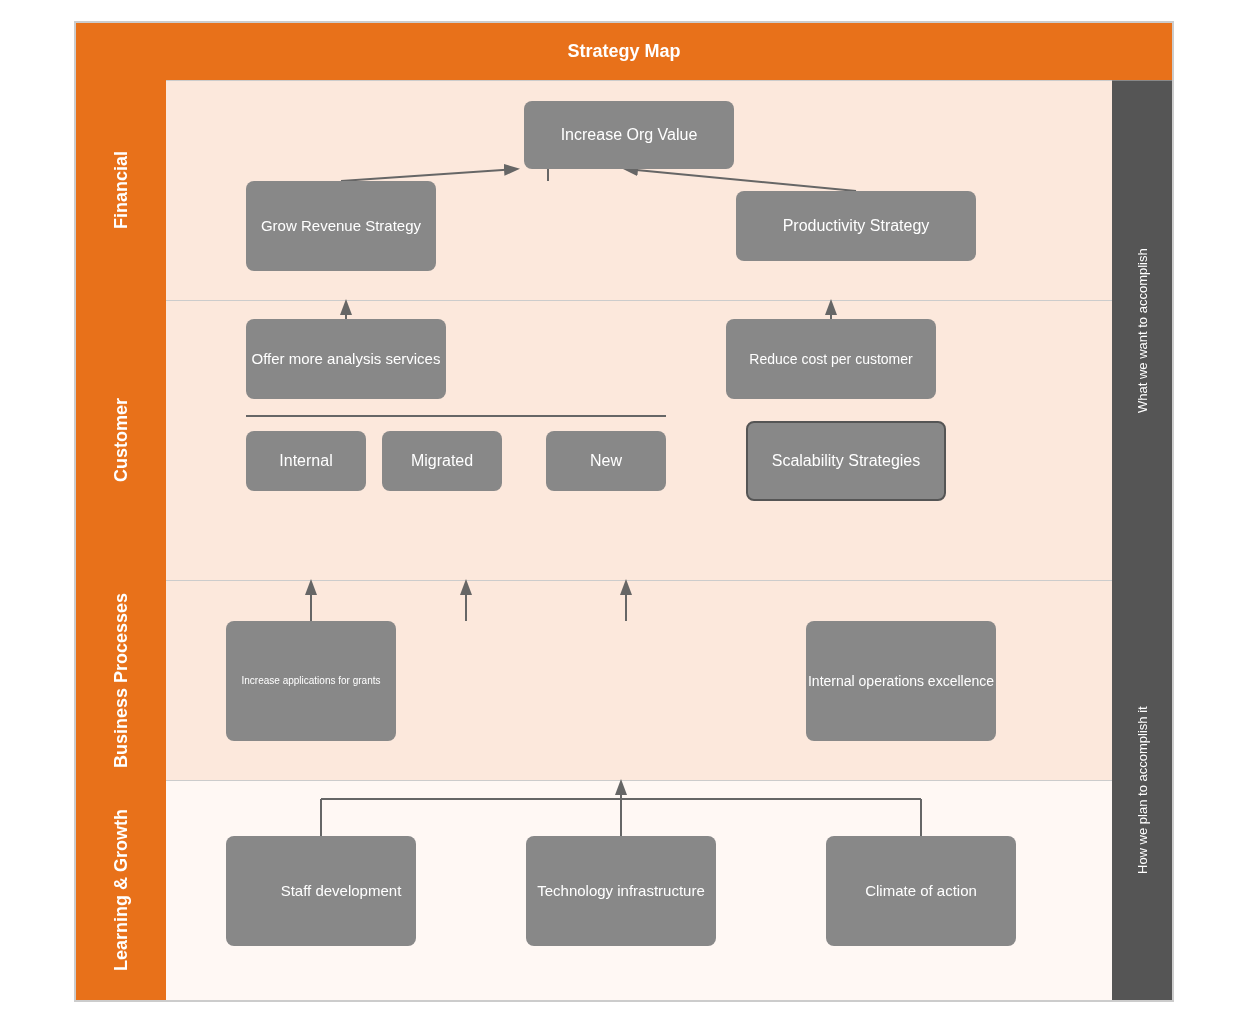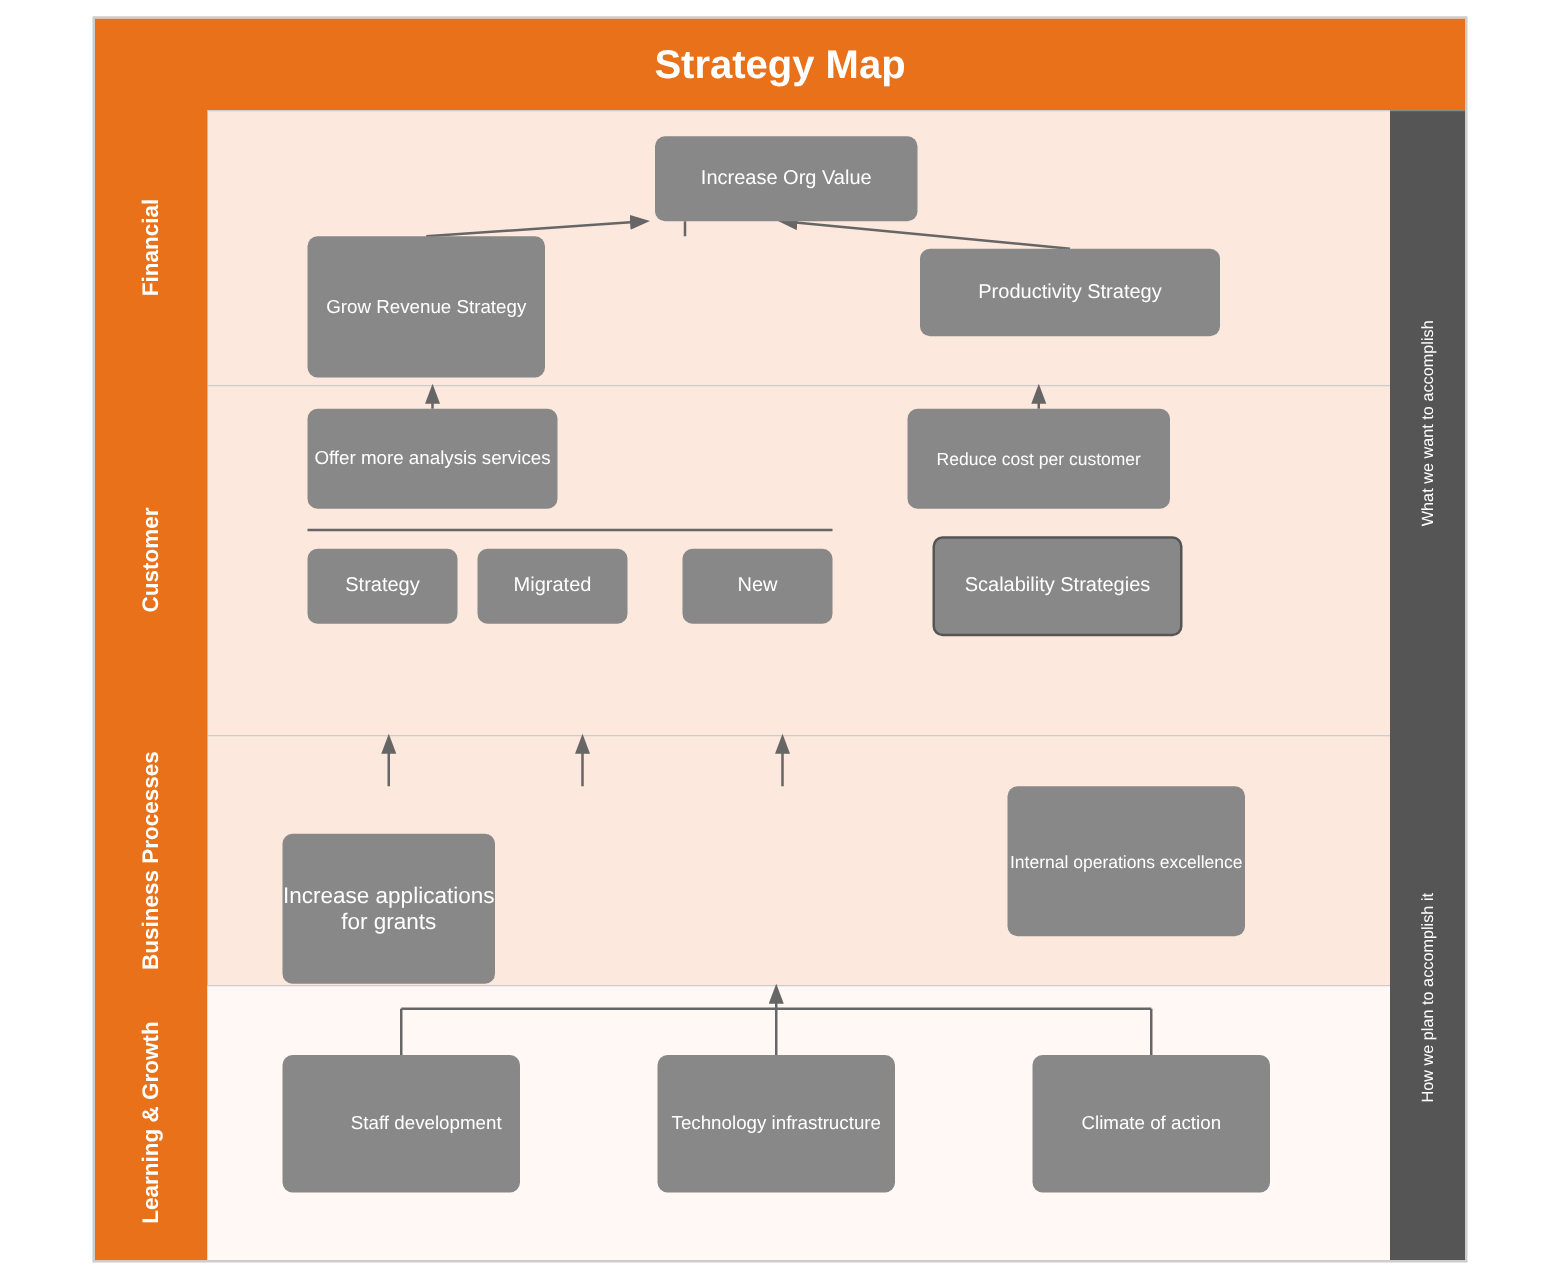--- a/index.html
+++ b/index.html
@@ -15,21 +15,21 @@
       width: 1100px;
       border: 2px solid #ccc;
     }
     .header {
       background: #e8711a;
       text-align: center;
       padding: 18px;
     }
     .header-title {
       color: #fff;
-      font-size: 32px;
+      font-size: 18px;
       font-weight: bold;
     }
     .main-grid {
       display: flex;
       flex-direction: row;
     }
     .row-labels {
       display: flex;
       flex-direction: column;
       width: 90px;
@@ -88,21 +88,21 @@
     .box-increase-org {
       width: 210px;
       height: 68px;
       top: 20px;
       left: 50%;
       transform: translateX(-50%);
       margin-left: -10px;
     }
     .box-grow-revenue {
       width: 190px;
-      height: 113px;
+      height: 90px;
       top: 100px;
       left: 80px;
     }
     .box-productivity {
       width: 240px;
       height: 70px;
       top: 110px;
       left: 570px;
     }
 
@@ -269,39 +269,39 @@
 
           <line x1="180" y1="18" x2="180" y2="2" stroke="#666" stroke-width="2" marker-end="url(#arrow2)"></line>
 
           <line x1="665" y1="18" x2="665" y2="2" stroke="#666" stroke-width="2" marker-end="url(#arrow2)"></line>
 
           <line x1="80" y1="115" x2="500" y2="115" stroke="#666" stroke-width="2"></line>
         </svg>
 
         <div class="box box-offer-analysis" style="font-size:15px;">Offer more analysis services</div>
         <div class="box box-reduce-cost" style="font-size:14px;">Reduce cost per customer</div>
-        <div class="box box-current">Strategy</div>
+        <div class="box box-current">Internal</div>
         <div class="box box-migrated">Migrated</div>
         <div class="box box-new">New</div>
         <div class="box box-scalability">Scalability Strategies</div>
       </div>
 
       <div class="section business">
         <svg class="connectors-svg">
           <defs>
             <marker id="arrow3" markerWidth="8" markerHeight="8" refX="6" refY="3" orient="auto">
               <path d="M0,0 L0,6 L8,3 z" fill="#666"></path>
             </marker>
           </defs>
 
           <line x1="145" y1="40" x2="145" y2="2" stroke="#666" stroke-width="2" marker-end="url(#arrow3)"></line>
           <line x1="300" y1="40" x2="300" y2="2" stroke="#666" stroke-width="2" marker-end="url(#arrow3)"></line>
           <line x1="460" y1="40" x2="460" y2="2" stroke="#666" stroke-width="2" marker-end="url(#arrow3)"></line>
         </svg>
-        <div class="box box-increase-apps" style="font-size:18px;margin-top:38px;">Increase applications for grants</div>
+        <div class="box box-increase-apps" style="font-size:10px;">Increase applications for grants</div>
         <div class="box box-internal-ops" style="font-size:14px;">Internal operations excellence</div>
       </div>
 
       <div class="section learning">
         <svg class="connectors-svg">
           <defs>
             <marker id="arrow4" markerWidth="8" markerHeight="8" refX="6" refY="3" orient="auto">
               <path d="M0,0 L0,6 L8,3 z" fill="#666"></path>
             </marker>
           </defs>

